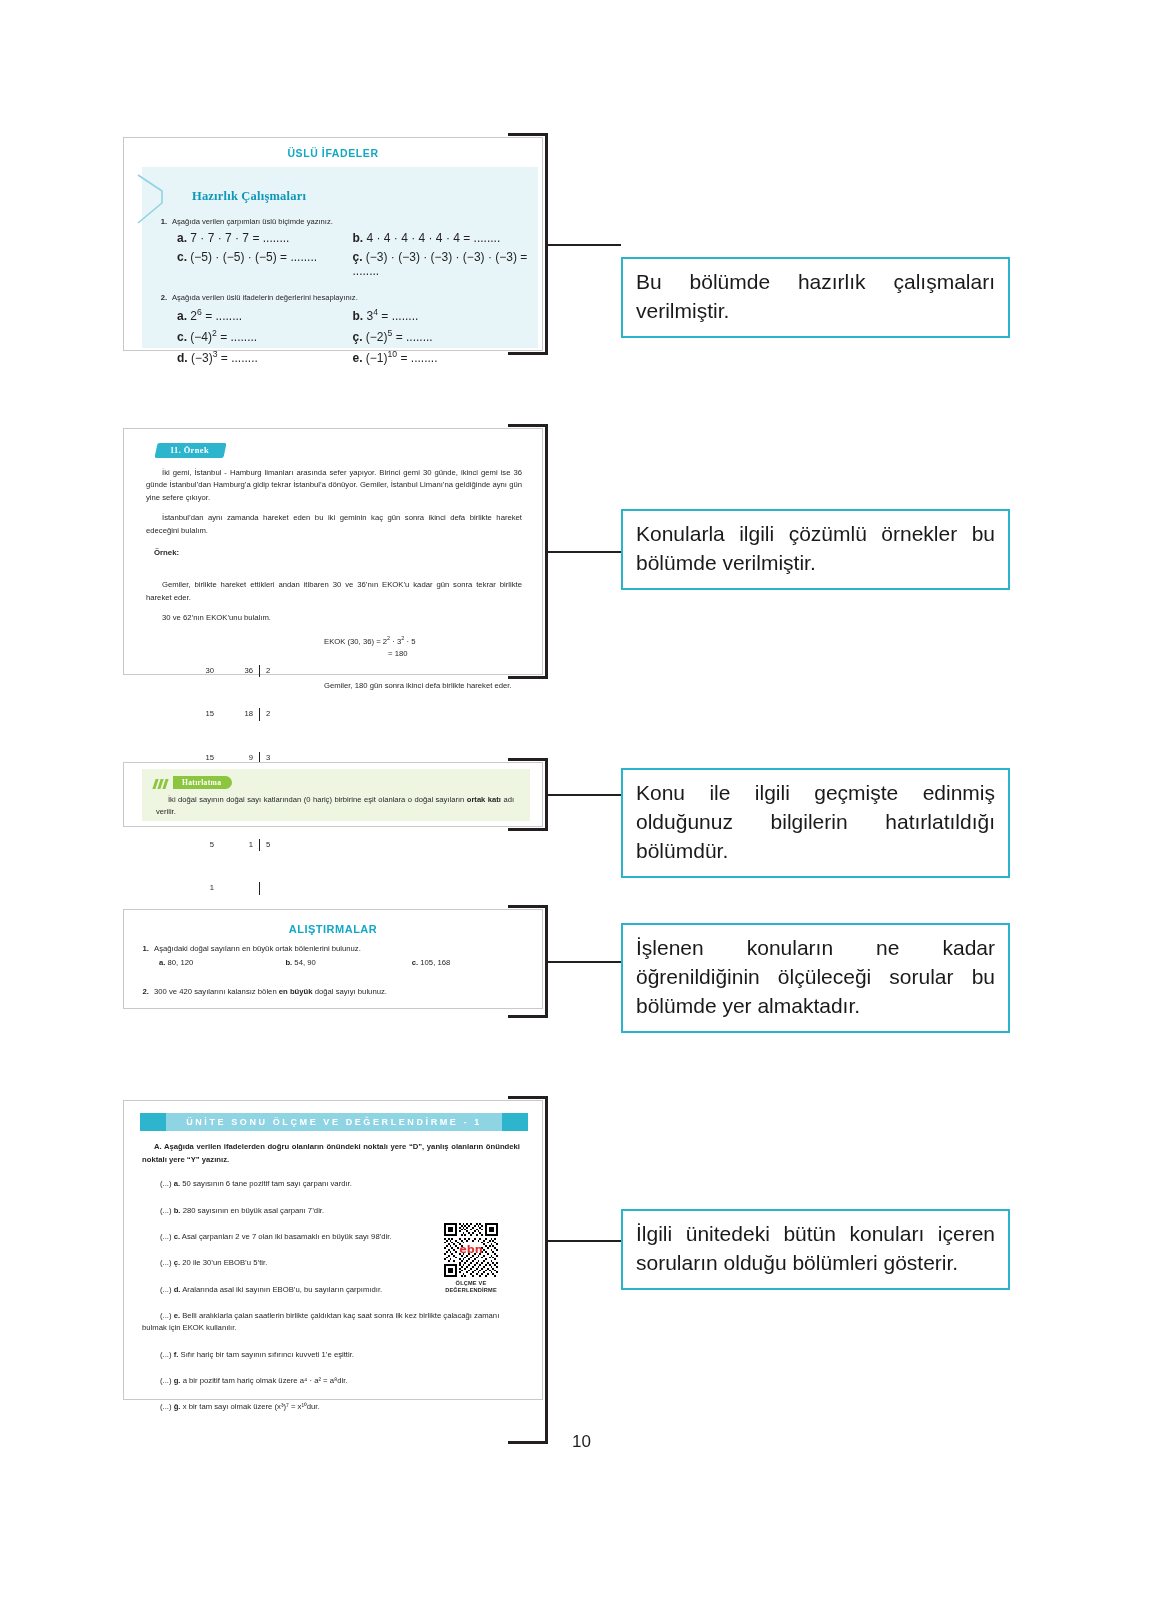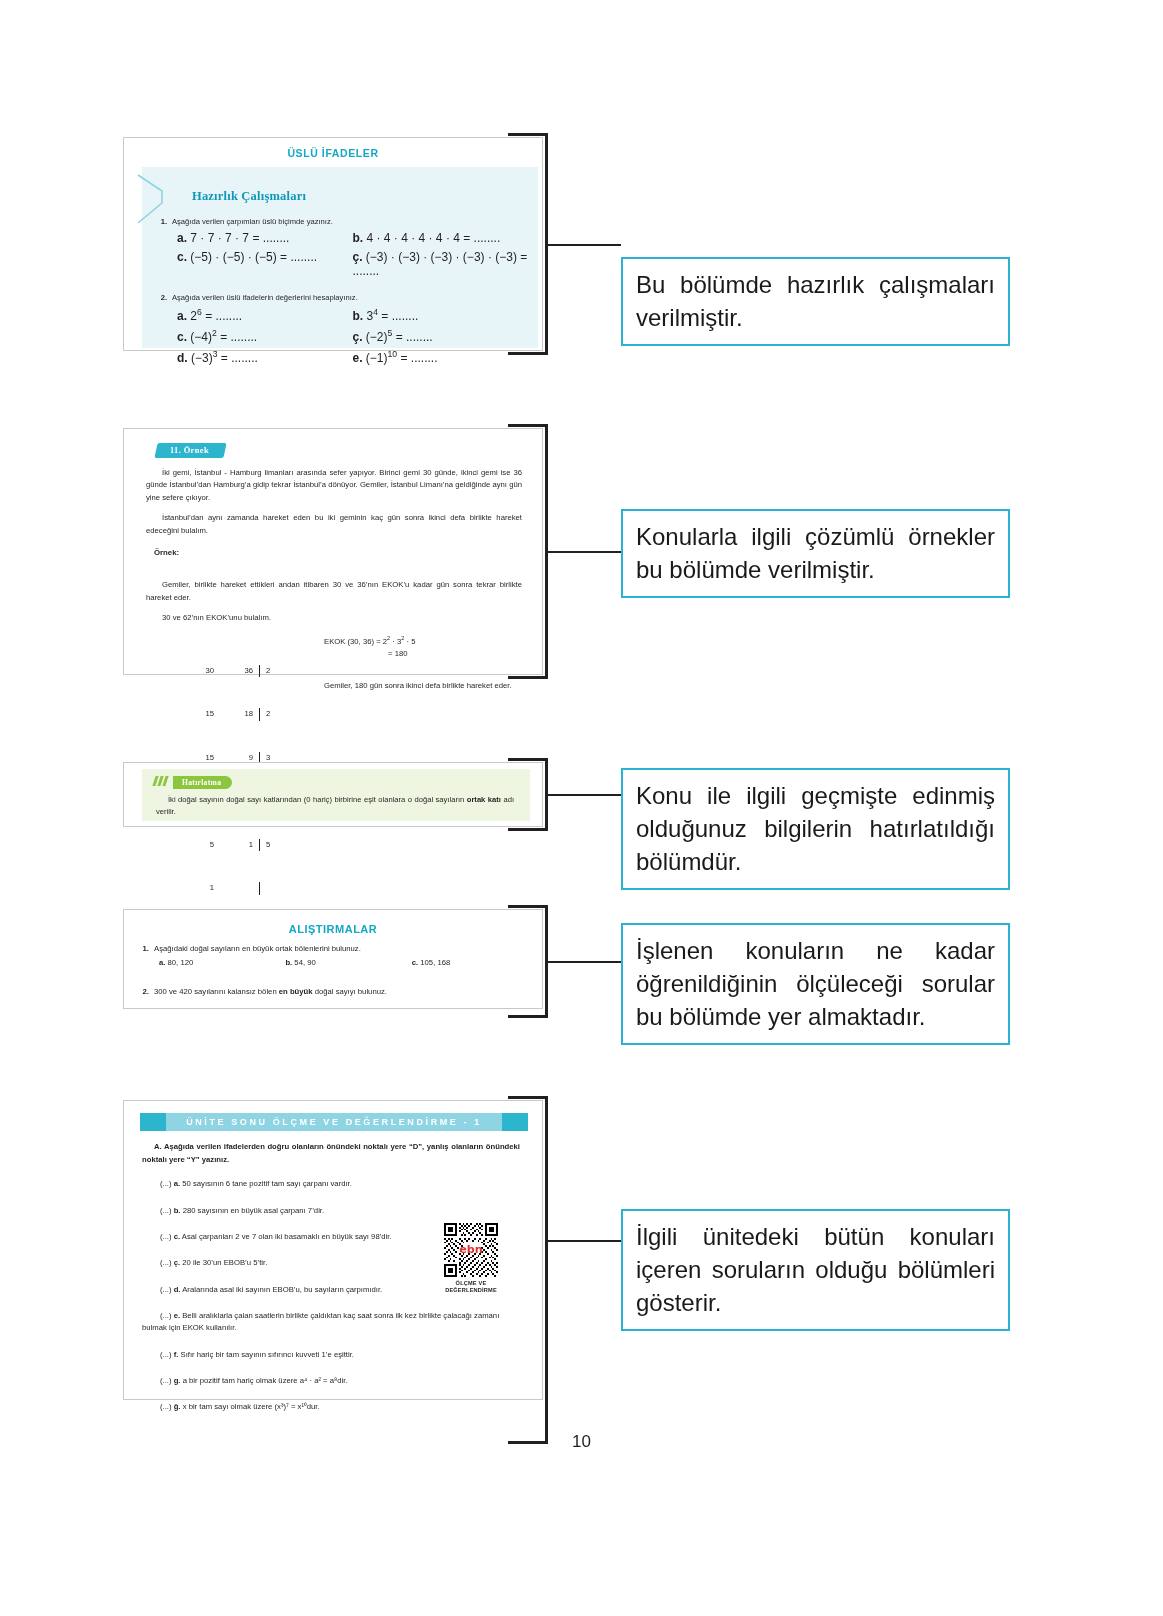--- a/index.html
+++ b/index.html
@@ -36,21 +36,21 @@
     border-top:2px solid #231f20;
     height:0;
   }
 
   
   .callout {
     position:absolute;
     border:2px solid #29b3cc;
     background:#ffffff;
     padding:9px 13px 10px 13px;
-    font-size:24px;
+    font-size:21px;
     line-height:1.38;
     color:#1a1a1a;
     text-align:justify;
     text-justify:inter-word;
   }
   .callout p { margin:0; }
 
   
   #panel-prep { left:123px; top:137px; width:420px; height:214px; }
   .prep-title {
@@ -113,21 +113,21 @@
              border-right:1px solid #231f20; }
   .calc-c3 { width:20px; text-align:left; padding-left:6px; }
   .calc-row.last .calc-c2 { border-right:1px solid #231f20; }
   .calc-side { margin-left:44px; font-size:7.7px; line-height:1.7; }
   .calc-side .eq2 { margin-left:64px; }
   .calc-side .note { margin-top:18px; }
 
   
   #panel-remind { left:123px; top:762px; width:420px; height:65px; }
   .rem-body { margin:6px 12px 0 18px; background:#eef6e2; height:52px; position:relative; padding:5px 10px 0 10px; }
-  .rem-tag-row { display:flex; align-items:flex-start; margin:2px 0 0 2px; }
+  .rem-tag-row { display:flex; align-items:flex-end; margin:2px 0 0 2px; }
   .rem-slashes { display:flex; margin-right:4px; }
   .rem-slashes i { display:block; width:3px; height:10px; background:#8cc63f;
                    transform:skewX(-18deg); margin-right:2px; }
   .rem-tag {
     background:#8cc63f; color:#ffffff;
     font-family:"Liberation Serif", serif; font-weight:bold;
     font-size:7.6px; padding:2px 11px 2px 9px;
     border-radius:0 9px 9px 0; letter-spacing:.3px;
   }
   .rem-p { margin:5px 6px 0 4px; font-size:7.6px; line-height:1.6; text-align:justify; text-indent:12px; }

